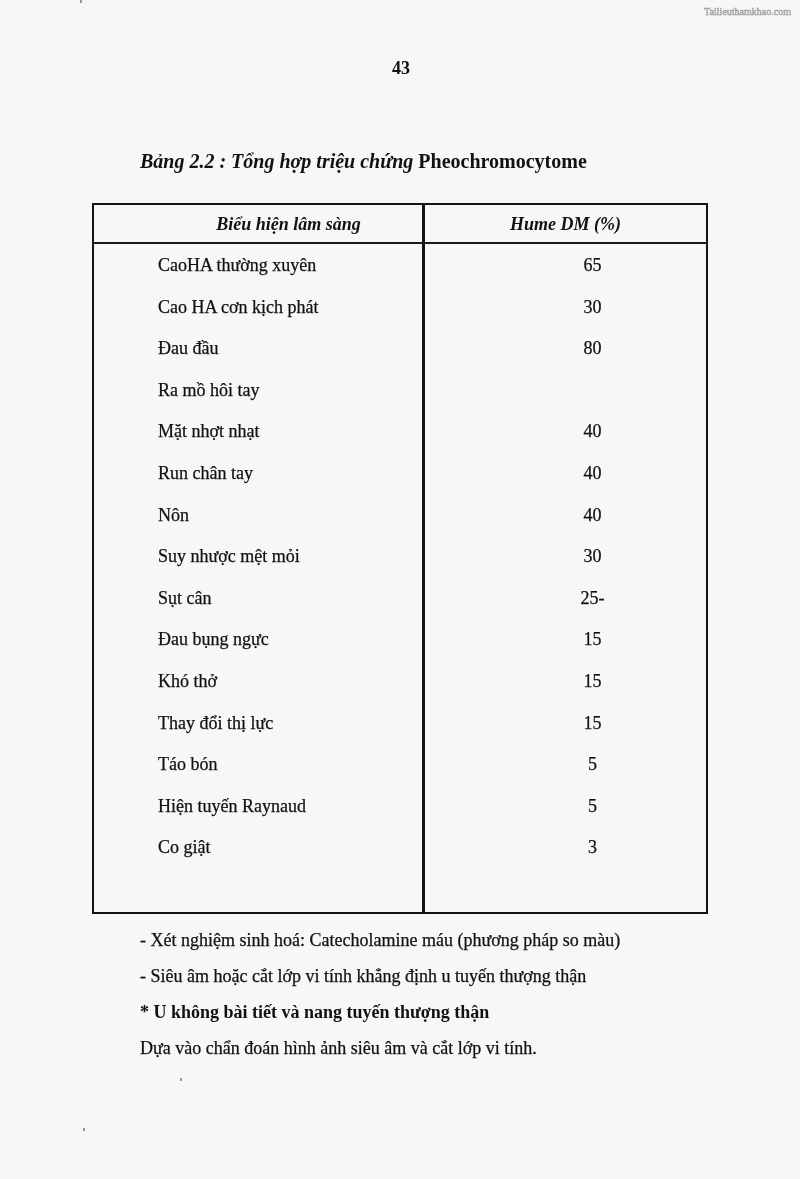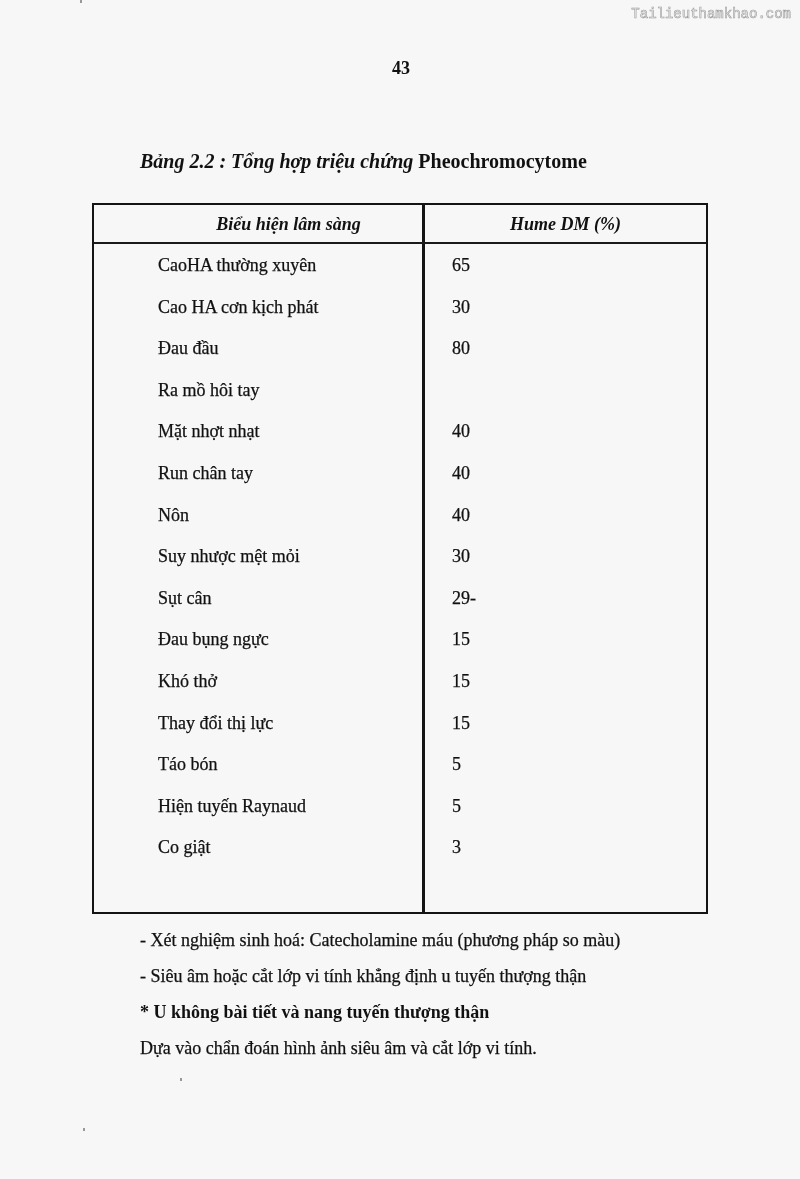--- a/index.html
+++ b/index.html
@@ -12,22 +12,22 @@
       height: 1179px;
       position: relative;
       overflow: hidden;
       font-family: "Liberation Serif", "DejaVu Serif", serif;
       color: #111;
     }
     .watermark {
       position: absolute;
       top: 6px;
       right: 9px;
-      font-family: Liberation Mono, monospace;
-      font-size: 14px;
+      font-family: Liberation Serif, serif;
+      font-size: 10px;
       color: #f7f7f7;
       -webkit-text-stroke: 0.6px #9a9a9a;
       letter-spacing: 0px;
     }
     .page-number {
       position: absolute;
       top: 58px;
       left: 0;
       width: 800px;
       text-align: center;
@@ -98,20 +98,21 @@
       top: 0;
       font-size: 18px;
       white-space: nowrap;
       -webkit-text-stroke: 0.25px #111;
     }
     .row .val {
       position: absolute;
       left: 331px;
       width: 281px;
       top: 0;
+      text-align: center;
       font-size: 18px;
       padding-left: 11px;
       -webkit-text-stroke: 0.25px #111;
     }
     .row .val span { position: relative; left: -2px; }
     .notes {
       position: absolute;
       left: 140px;
       top: 930px;
       font-size: 18px;
@@ -179,21 +180,21 @@
     <div class="row">
       <div class="sym">Nôn</div>
       <div class="val"><span>40</span></div>
     </div>
     <div class="row">
       <div class="sym">Suy nhược mệt mỏi</div>
       <div class="val"><span>30</span></div>
     </div>
     <div class="row">
       <div class="sym">Sụt cân</div>
-      <div class="val"><span>29-</span></div>
+      <div class="val"><span>25-</span></div>
     </div>
     <div class="row">
       <div class="sym">Đau bụng ngực</div>
       <div class="val"><span>15</span></div>
     </div>
     <div class="row">
       <div class="sym">Khó thở</div>
       <div class="val"><span>15</span></div>
     </div>
     <div class="row">

